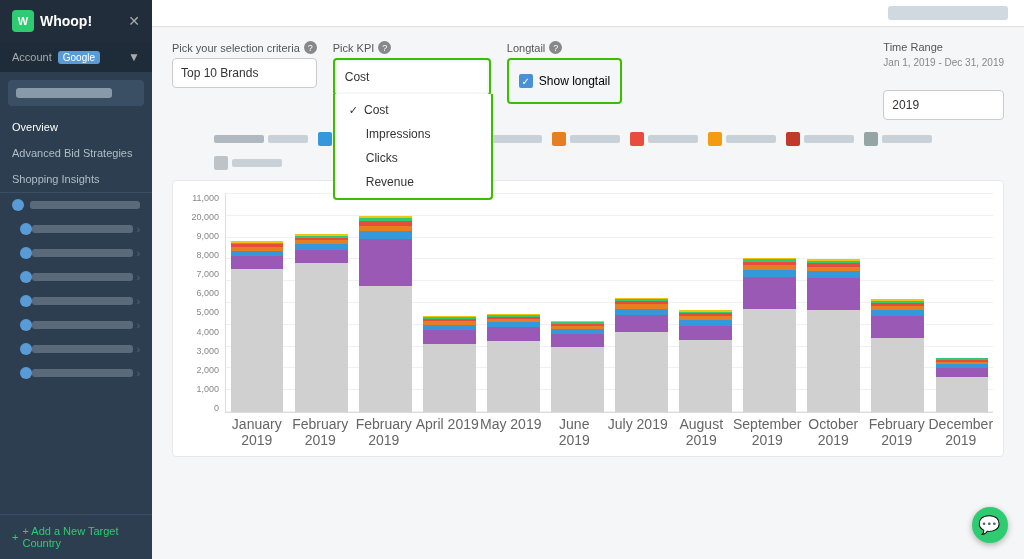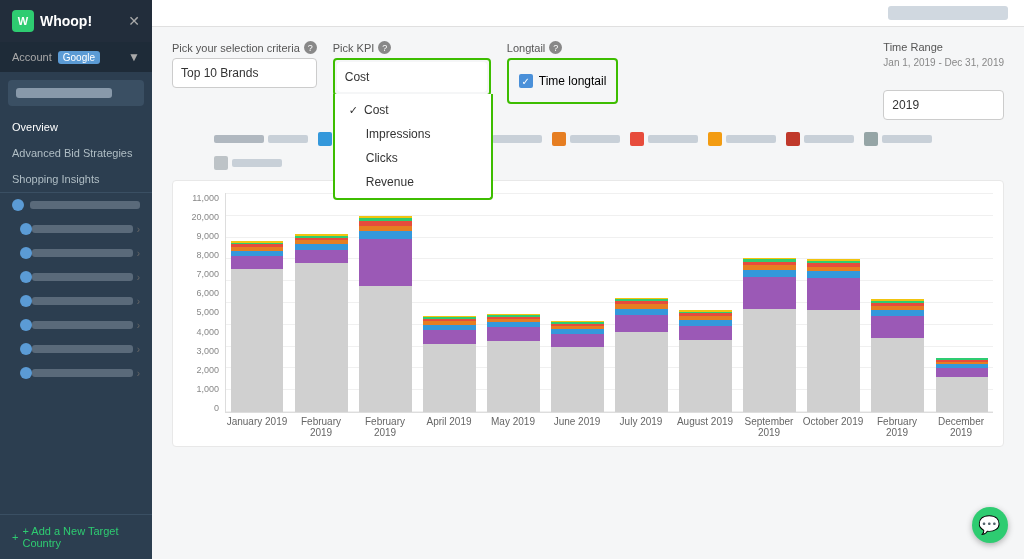--- a/index.html
+++ b/index.html
@@ -362,21 +362,21 @@
       width: 100%;
     }
     .x-labels {
       display: flex;
       margin-left: 42px;
       margin-top: 3px;
     }
     .x-label {
       flex: 1;
       text-align: center;
-      font-size: 10px;
+      font-size: 14px;
       color: #666;
     }
   </style>
 </head>
 <body>
 
 <div class="sidebar">
   <div class="sidebar-header">
     <div class="sidebar-logo">
       <div class="logo-icon">W</div>
@@ -503,21 +503,21 @@
       </div>
 
       <div class="control-group">
         <div class="control-label">
           <span>Longtail</span>
           <div class="help-icon">?</div>
         </div>
         <div class="longtail-wrapper">
           <div class="checkbox-row">
             <div class="checkbox-blue">✓</div>
-            <span>Time longtail</span>
+            <span>Show longtail</span>
           </div>
         </div>
       </div>
 
       <div class="control-group time-range-group">
         <div class="control-label time-range-label">
           <span>Time Range</span>
         </div>
         <div class="time-range-dates">Jan 1, 2019 - Dec 31, 2019</div>
         <select class="select-field" style="min-width:120px;">

